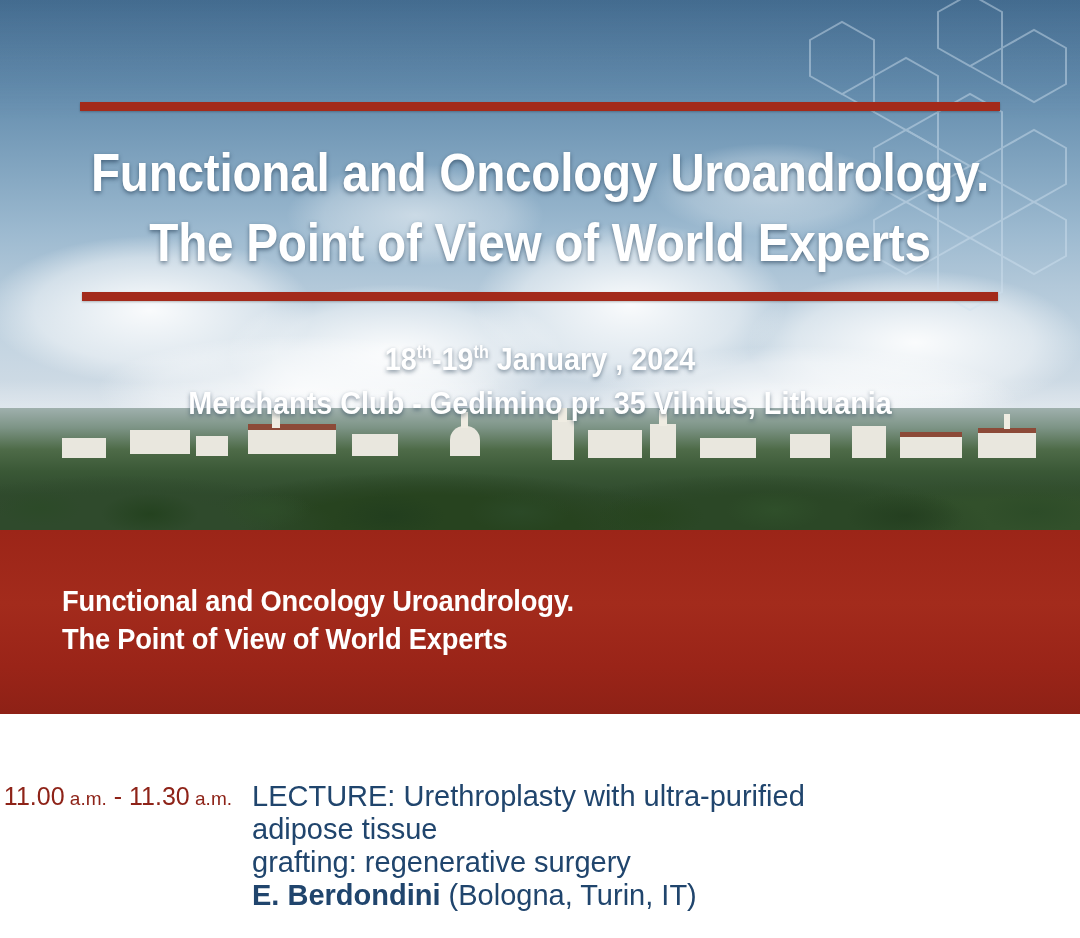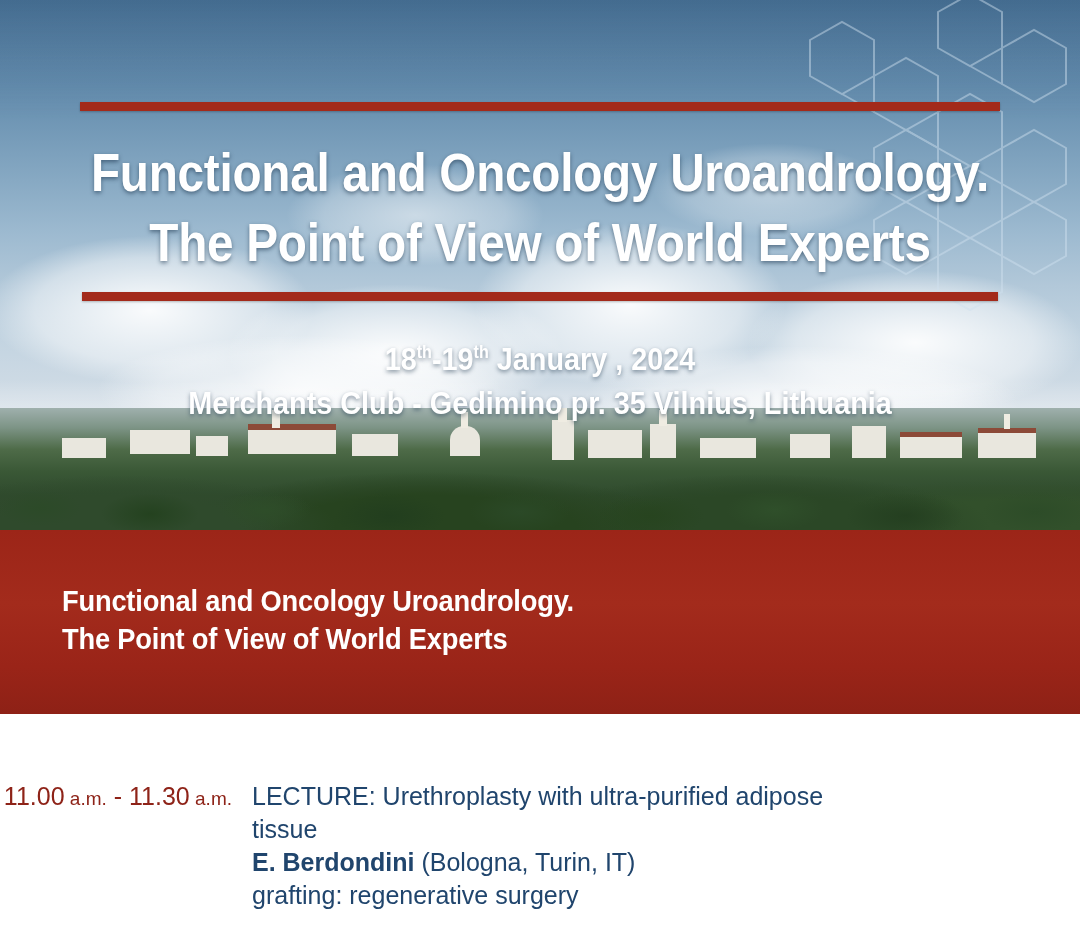--- a/index.html
+++ b/index.html
@@ -175,21 +175,21 @@
   .session { position:absolute; left:0; top:66px; width:884px; display:flex; }
   .session .time {
     width:252px; flex:0 0 252px; text-align:right; padding-right:20px;
     color:#8e2318; font-family:"Liberation Sans Narrow","Liberation Sans", sans-serif;
     font-size:25px; line-height:33px; white-space:nowrap;
   }
   .session .time .sm { font-size:19px; }
   .session .detail {
     flex:1 1 auto; color:#20456d;
     font-family:"Liberation Sans Narrow","Liberation Sans", sans-serif;
-    font-size:25px; line-height:33px; 
+    font-size:29px; line-height:33px; 
   }
   .session .detail .speaker { font-weight:bold; }
 </style>
 </head>
 <body>
 
 <div class="poster">
 
   <div class="hero">
     <div class="sky"></div>
@@ -278,19 +278,19 @@
 
   <div class="body-area">
     <div class="session">
       <div class="time">
         <span>11.00</span><span class="sm"> </span><span class="sm">a.m.</span>
         <span>-</span>
         <span>11.30</span><span class="sm"> </span><span class="sm">a.m.</span>
       </div>
       <div class="detail">
         <div>LECTURE: Urethroplasty with ultra-purified adipose tissue</div>
+        <div>grafting: regenerative surgery</div>
         <div><span class="speaker">E. Berdondini</span><span> (Bologna, Turin, IT)</span></div>
-        <div>grafting: regenerative surgery</div>
       </div>
     </div>
   </div>
 
 </div>
 
 </body></html>

